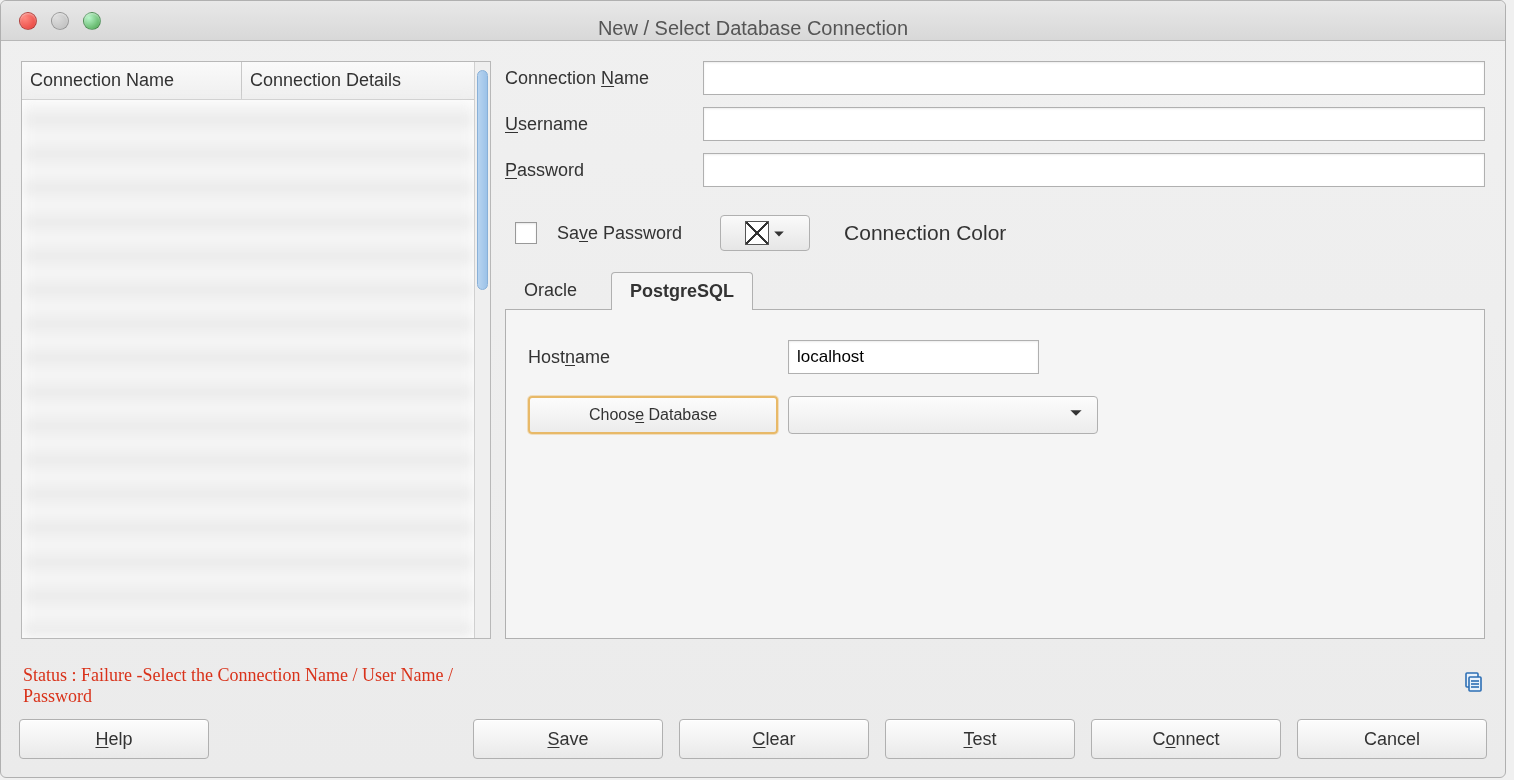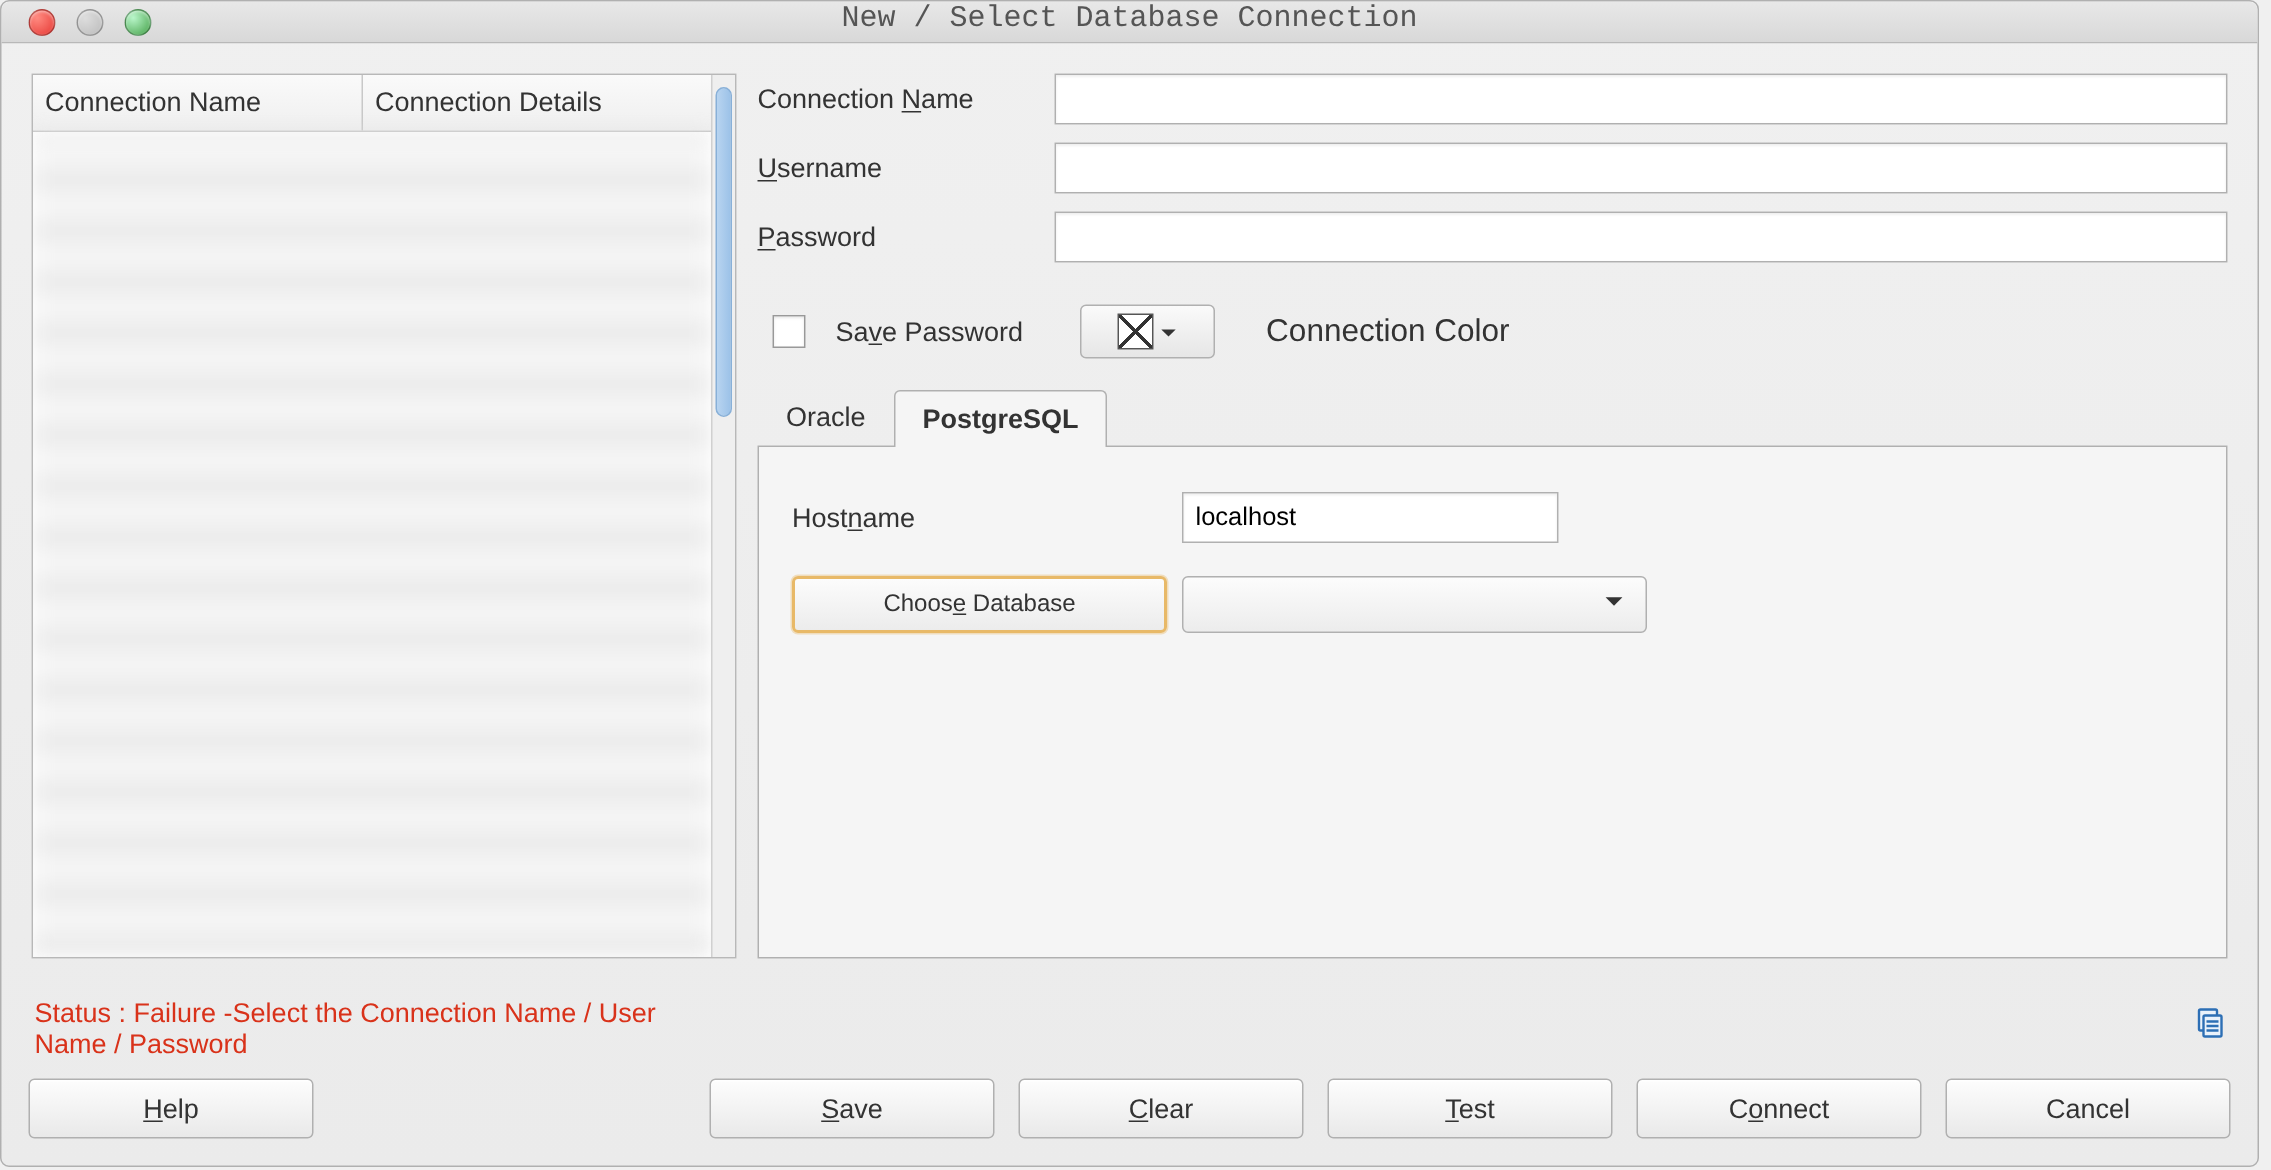--- a/index.html
+++ b/index.html
@@ -17,29 +17,28 @@
     height: 778px;
     background: linear-gradient(#f0f0f0, #ebebeb);
     border: 1px solid #b0b0b0;
     border-radius: 6px;
     position: relative;
     margin: 0;
     display: flex;
     flex-direction: column;
   }
   .titlebar {
-    height: 28px;
+    height: 40px;
     background: linear-gradient(#e8e8e8, #d8d8d8);
     border-bottom: 1px solid #b8b8b8;
     border-top-left-radius: 6px;
     border-top-right-radius: 6px;
     display: flex;
-    align-items: flex-start;
+    align-items: flex-end;
     position: relative;
-    font-family: Liberation Mono, monospace;
   }
   .traffic-lights {
     position: absolute;
     left: 18px;
     top: 50%;
     transform: translateY(-50%);
     display: flex;
     gap: 14px;
   }
   .tl {
@@ -154,21 +153,21 @@
     position:relative;
   }
   .color-swatch::before, .color-swatch::after {
     content:""; position:absolute; inset:0;
   }
   .color-swatch::before { background: linear-gradient(45deg, transparent 46%, #333 46% 54%, transparent 54%); }
   .color-swatch::after  { background: linear-gradient(-45deg, transparent 46%, #333 46% 54%, transparent 54%); }
   .drop-arrow svg { vertical-align:middle; }
   .cc-label { margin-left: 14px; font-size:21px; }
 
-  .tabs { display:flex; margin-left:0;}
+  .tabs { display:flex; margin-left:0;gap:15px;}
   .tab {
     padding: 8px 18px; font-size:18px; color:#333;
     border:1px solid transparent; border-bottom:none;
     cursor:pointer;
   }
   .tab.active {
     background:#f5f5f5; border-color:#b0b0b0;
     font-weight:bold;
     border-top-left-radius:4px; border-top-right-radius:4px;
     position:relative; top:1px;
@@ -212,21 +211,21 @@
   }
   .btn {
     height:40px; min-width:190px;
     background: linear-gradient(#fdfdfd,#e9e9e9);
     border:1px solid #b0b0b0; border-radius:4px;
     font-size:18px; color:#333;
     box-shadow: inset 0 1px 0 #fff;
   }
   .spacer { flex:1; }
   .below-panels { display:flex; padding: 0 20px; gap:14px; }
-  .below-left { width:470px; }
+  .below-left { width:470px;font-family:Liberation Serif, serif; }
   .below-right { flex:1; display:flex; align-items:center; justify-content:space-between; }
 </style>
 </head>
 <body>
 
 <div class="window">
   <div class="titlebar">
     <div class="traffic-lights">
       <div class="tl tl-close"></div>
       <div class="tl tl-min"></div>

